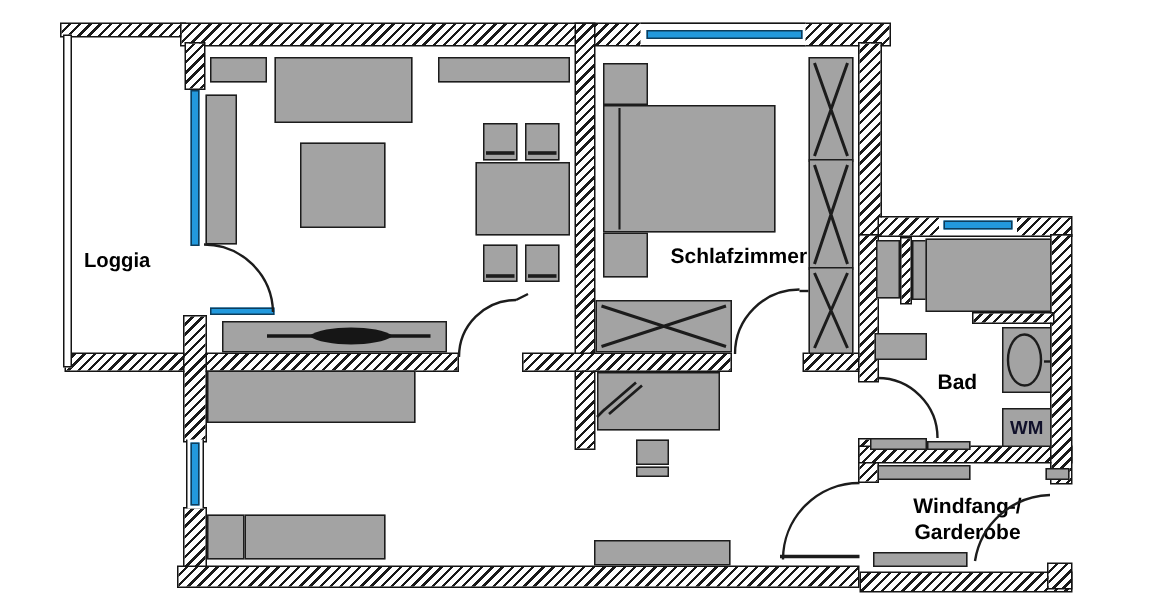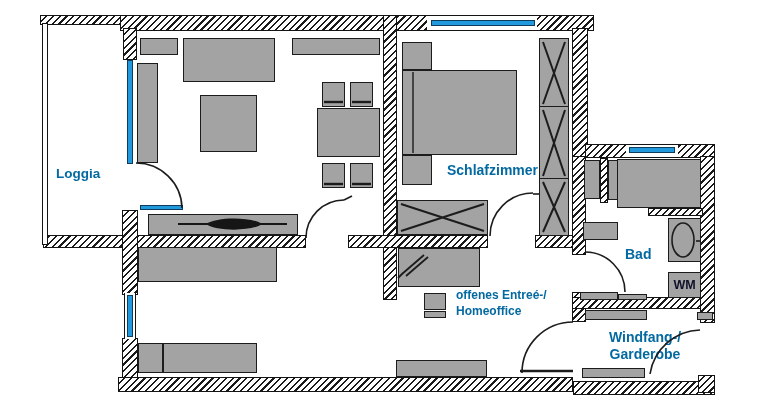--- a/index.html
+++ b/index.html
@@ -8,21 +8,21 @@
   .wall { position:absolute; box-sizing:border-box; border:1.5px solid #141414;
           background:repeating-linear-gradient(135deg,#ffffff 0 3.2px,#1a1a1a 3.2px 4.8px); }
   .thin { position:absolute; box-sizing:border-box; border:1.5px solid #141414; background:#fff; }
   .furn { position:absolute; box-sizing:border-box; border:1.5px solid #1c1c1c; background:#a3a3a3; }
   .win  { position:absolute; box-sizing:border-box; background:#2299dd; border:1px solid #0d3d5c; }
   .wfh  { position:absolute; box-sizing:border-box; background:#fff;
           border-top:1.5px solid #141414; border-bottom:1.5px solid #141414; }
   .wfv  { position:absolute; box-sizing:border-box; background:#fff;
           border-left:1.5px solid #141414; border-right:1.5px solid #141414; }
   .lbl  { position:absolute; font-weight:bold; font-size:14px; line-height:17px;
-          color:#0369a1; white-space:pre-line; }
+          color:#000000; white-space:pre-line; }
   .lbl.small { font-size:12px; line-height:16px; }
   .center { text-align:center; }
   .wmbox { display:flex; align-items:center; justify-content:center;
            font-weight:bold; font-size:12.5px; color:#10102a; }
   svg.overlay { position:absolute; left:0; top:0; pointer-events:none; }
 </style>
 </head>
 <body>
 
 <div class="plan">
@@ -98,22 +98,20 @@
   <div class="furn wmbox" style="left:668px;top:272px;width:33px;height:26px">
     <span>WM</span>
   </div>
 
   <div class="furn" style="left:585px;top:310px;width:62px;height:10px"></div>
   <div class="furn" style="left:697px;top:312px;width:16px;height:8px"></div>
   <div class="furn" style="left:582px;top:368px;width:63px;height:10px"></div>
 
   <div class="lbl" style="left:56px;top:165px;font-size:13.5px">Loggia</div>
   <div class="lbl" style="left:447px;top:162px">Schlafzimmer</div>
-  <div class="lbl small" style="left:456px;top:287px">offenes Entreé-/
-Homeoffice</div>
   <div class="lbl" style="left:625px;top:246px">Bad</div>
   <div class="lbl center" style="left:595px;top:329px;width:100px">Windfang-/
 Garderobe</div>
 
   <svg class="overlay" width="768" height="400" viewBox="0 0 768 400">
     <g stroke="#1c1c1c" stroke-width="1.6" fill="none">
       <path d="M 136 163 A 46 46 0 0 1 182 208"></path>
       <path d="M 306 238 A 38 38 0 0 1 344 200"></path>
       <path d="M 344 200 L 352 196"></path>
       <path d="M 490 236 A 43 43 0 0 1 533 193"></path>

